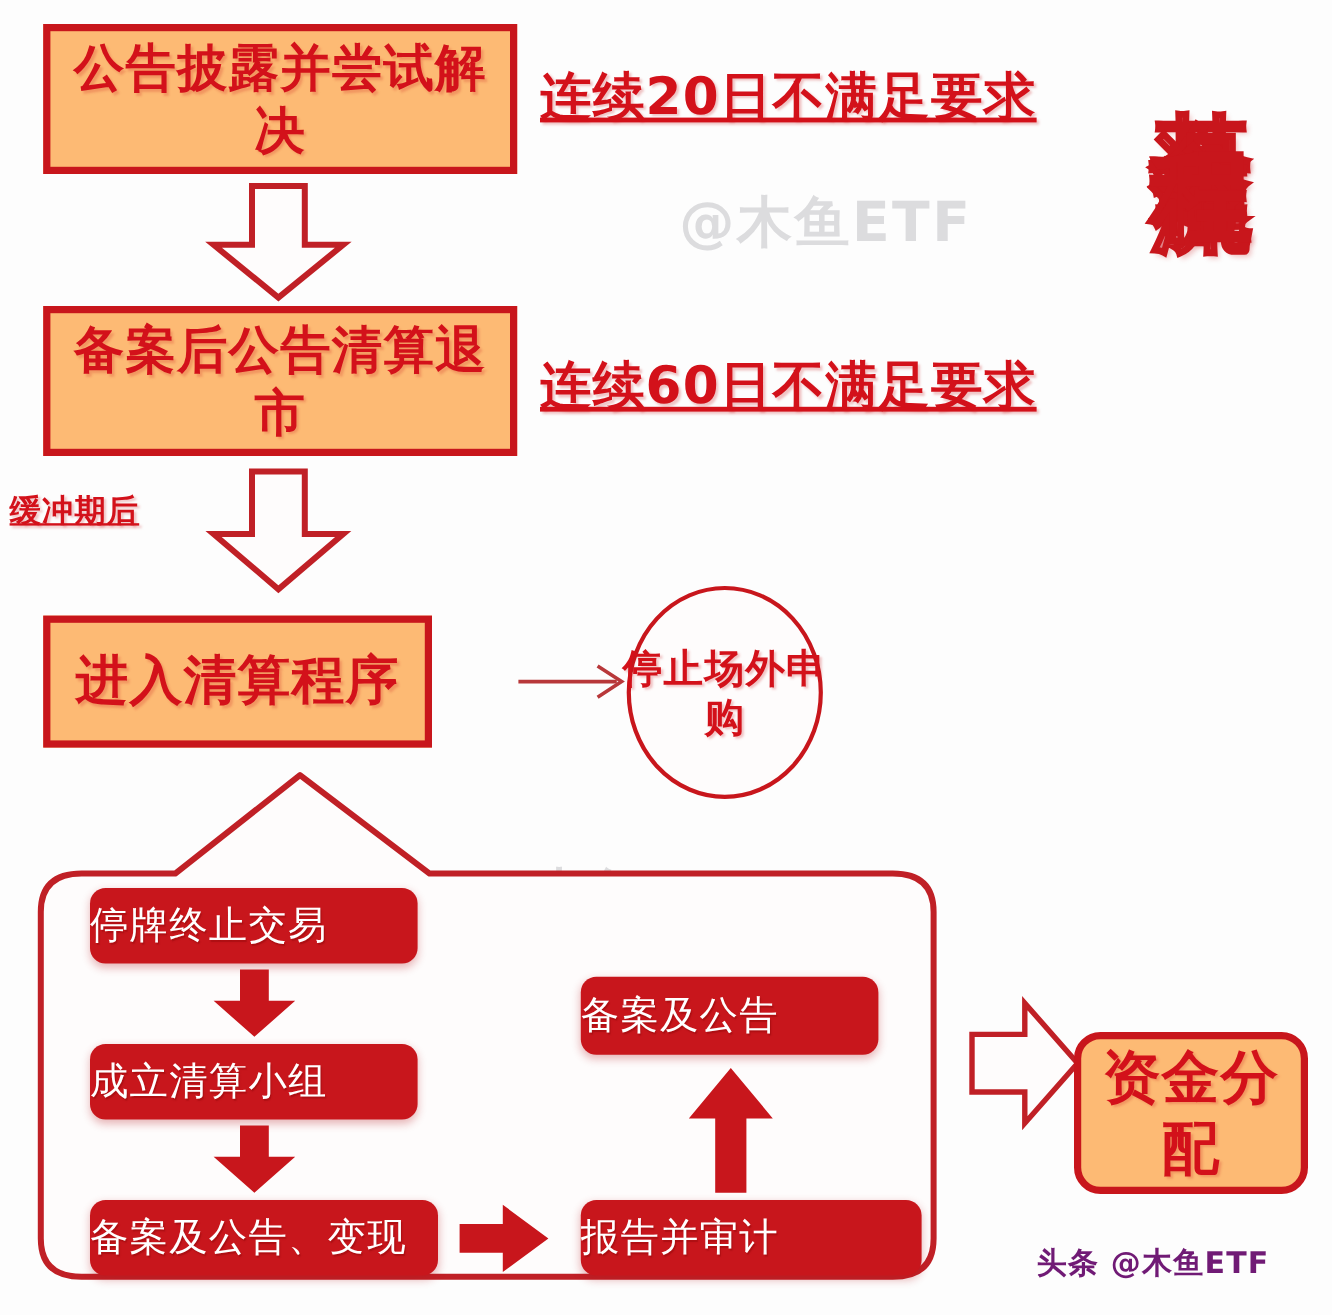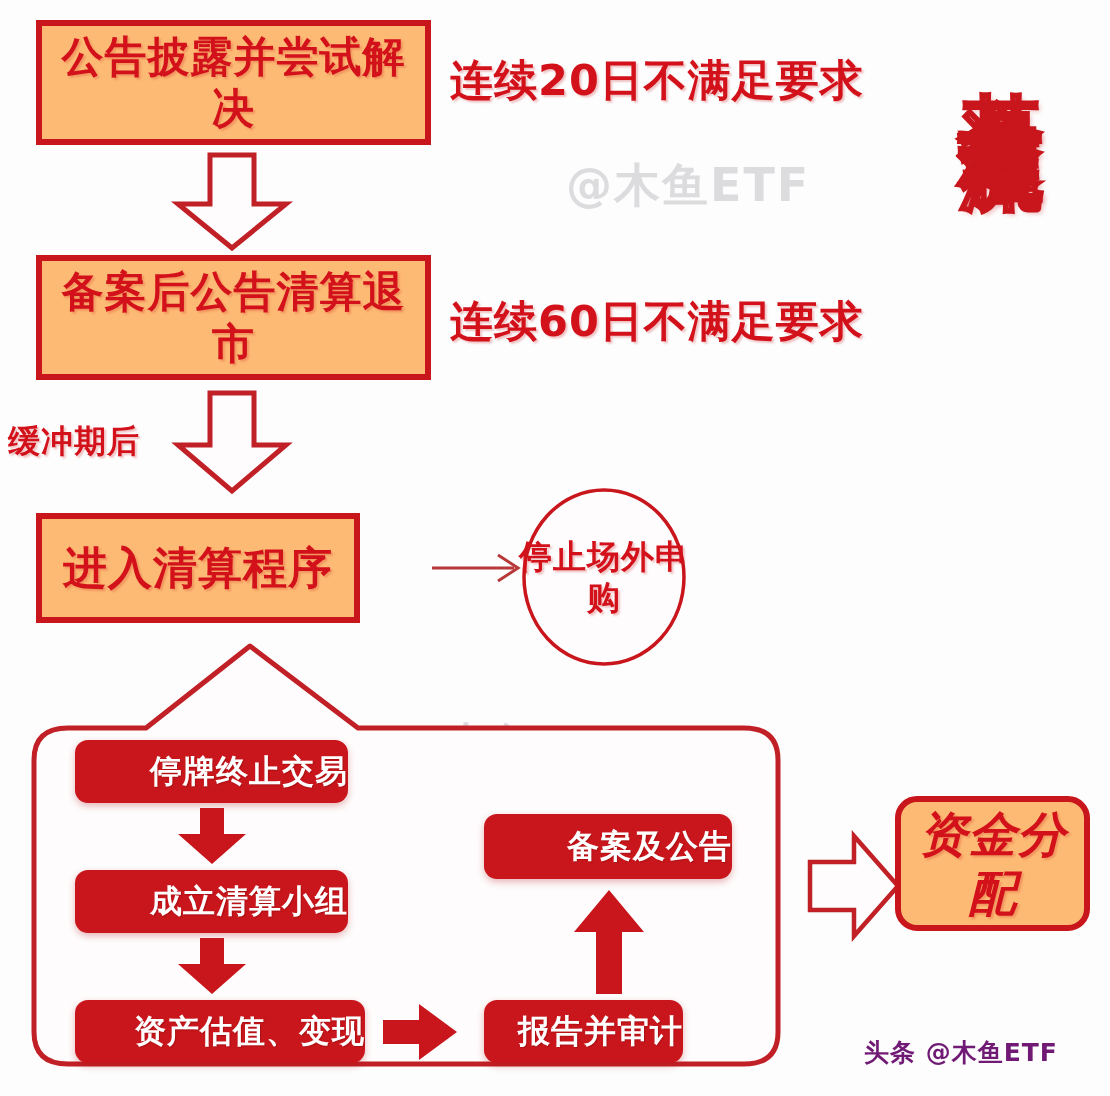--- a/index.html
+++ b/index.html
@@ -39,36 +39,37 @@
     border-radius: 22px;
   }
 
   
   .solid-box {
     background: #c8161c;
     border-radius: 13px;
     box-sizing: border-box;
     display: flex;
     align-items: center;
-    justify-content: flex-end;
+    justify-content: flex-start;
     text-align: center;
     color: #ffffff;
-    font-weight: bold;
+    font-weight: normal;
     letter-spacing: 1px;
     box-shadow: 0 3px 7px rgba(180,20,26,0.30);
     text-shadow: 1px 1px 1px rgba(120,0,0,0.35);
   }
 
   
   .red-label {
     color: #d3111a;
     font-weight: bold;
     letter-spacing: 1px;
     white-space: nowrap;
     text-shadow: 2px 2px 2px rgba(200,22,28,0.25);
+    text-decoration: underline;
   }
 
   
   .vtitle {
     writing-mode: vertical-rl;
     text-orientation: upright;
     font-weight: bold;
     font-size: 84px;
     line-height: 1.16;
     letter-spacing: 8px;
@@ -116,21 +117,21 @@
       <polygon points="44,3 88,3 88,52 120,52 66,96 12,52 44,52" fill="#fefcfc" stroke="#c02026" stroke-width="5" stroke-linejoin="miter"></polygon>
     </svg>
   </div>
 
   <div class="abs outline-box" style="left:36px; top:255px; width:395px; height:125px; font-size:42px; padding:4px 16px;">
     <span>备案后公告清算退市</span>
   </div>
 
   <div class="abs red-label" style="left:450px; top:293px; font-size:43px;">连续60日不满足要求</div>
 
-  <div class="abs red-label" style="left:8px; top:420px; font-size:32px;">缓冲期后</div>
+  <div class="abs red-label" style="left:8px; top:408px; font-size:26px;">缓冲期后</div>
 
   <div class="abs" style="left:166px; top:390px;">
     <svg width="132" height="105" viewBox="0 0 132 105">
       <polygon points="44,3 88,3 88,55 120,55 66,101 12,55 44,55" fill="#fefcfc" stroke="#c02026" stroke-width="5" stroke-linejoin="miter"></polygon>
     </svg>
   </div>
 
   <div class="abs outline-box" style="left:36px; top:513px; width:324px; height:110px; font-size:44px; padding:0 16px;">
     <span>进入清算程序</span>
   </div>
@@ -182,48 +183,48 @@
     <span>成立清算小组</span>
   </div>
 
   <div class="abs" style="left:172px; top:938px;">
     <svg width="80" height="58" viewBox="0 0 80 58">
       <polygon points="28,0 52,0 52,26 74,26 40,56 6,26 28,26" fill="#c8161c"></polygon>
     </svg>
   </div>
 
   <div class="abs solid-box" style="left:75px; top:1000px; width:290px; height:63px; font-size:32px;">
-    <span>资产估值、变现</span>
+    <span>备案及公告、变现</span>
   </div>
 
   <div class="abs" style="left:383px; top:1002px;">
     <svg width="78" height="60" viewBox="0 0 78 60">
       <polygon points="0,18 36,18 36,2 74,30 36,58 36,42 0,42" fill="#c8161c"></polygon>
     </svg>
   </div>
 
-  <div class="abs solid-box" style="left:484px; top:1000px; width:199px; height:63px; font-size:32px;">
+  <div class="abs solid-box" style="left:484px; top:1000px; width:284px; height:63px; font-size:32px;">
     <span>报告并审计</span>
   </div>
 
   <div class="abs" style="left:570px; top:890px;">
     <svg width="78" height="106" viewBox="0 0 78 106">
       <polygon points="39,0 74,42 52,42 52,104 26,104 26,42 4,42" fill="#c8161c"></polygon>
     </svg>
   </div>
 
   <div class="abs solid-box" style="left:484px; top:814px; width:248px; height:65px; font-size:32px;">
     <span>备案及公告</span>
   </div>
 
   <div class="abs" style="left:806px; top:830px;">
     <svg width="96" height="112" viewBox="0 0 96 112">
       <polygon points="4,32 48,32 48,6 92,56 48,106 48,80 4,80" fill="#fefcfc" stroke="#c02026" stroke-width="4.5" stroke-linejoin="miter"></polygon>
     </svg>
   </div>
 
-  <div class="abs outline-box round" style="left:895px; top:796px; width:195px; height:135px; font-size:48px; padding:0 10px;font-style:italic;">
+  <div class="abs outline-box round" style="left:895px; top:860px; width:195px; height:135px; font-size:48px; padding:0 10px;">
     <span>资金分配</span>
   </div>
 
   <div class="abs credit" style="left:864px; top:1036px;">头条 @木鱼ETF</div>
 
 </div>
 
 </body></html>

